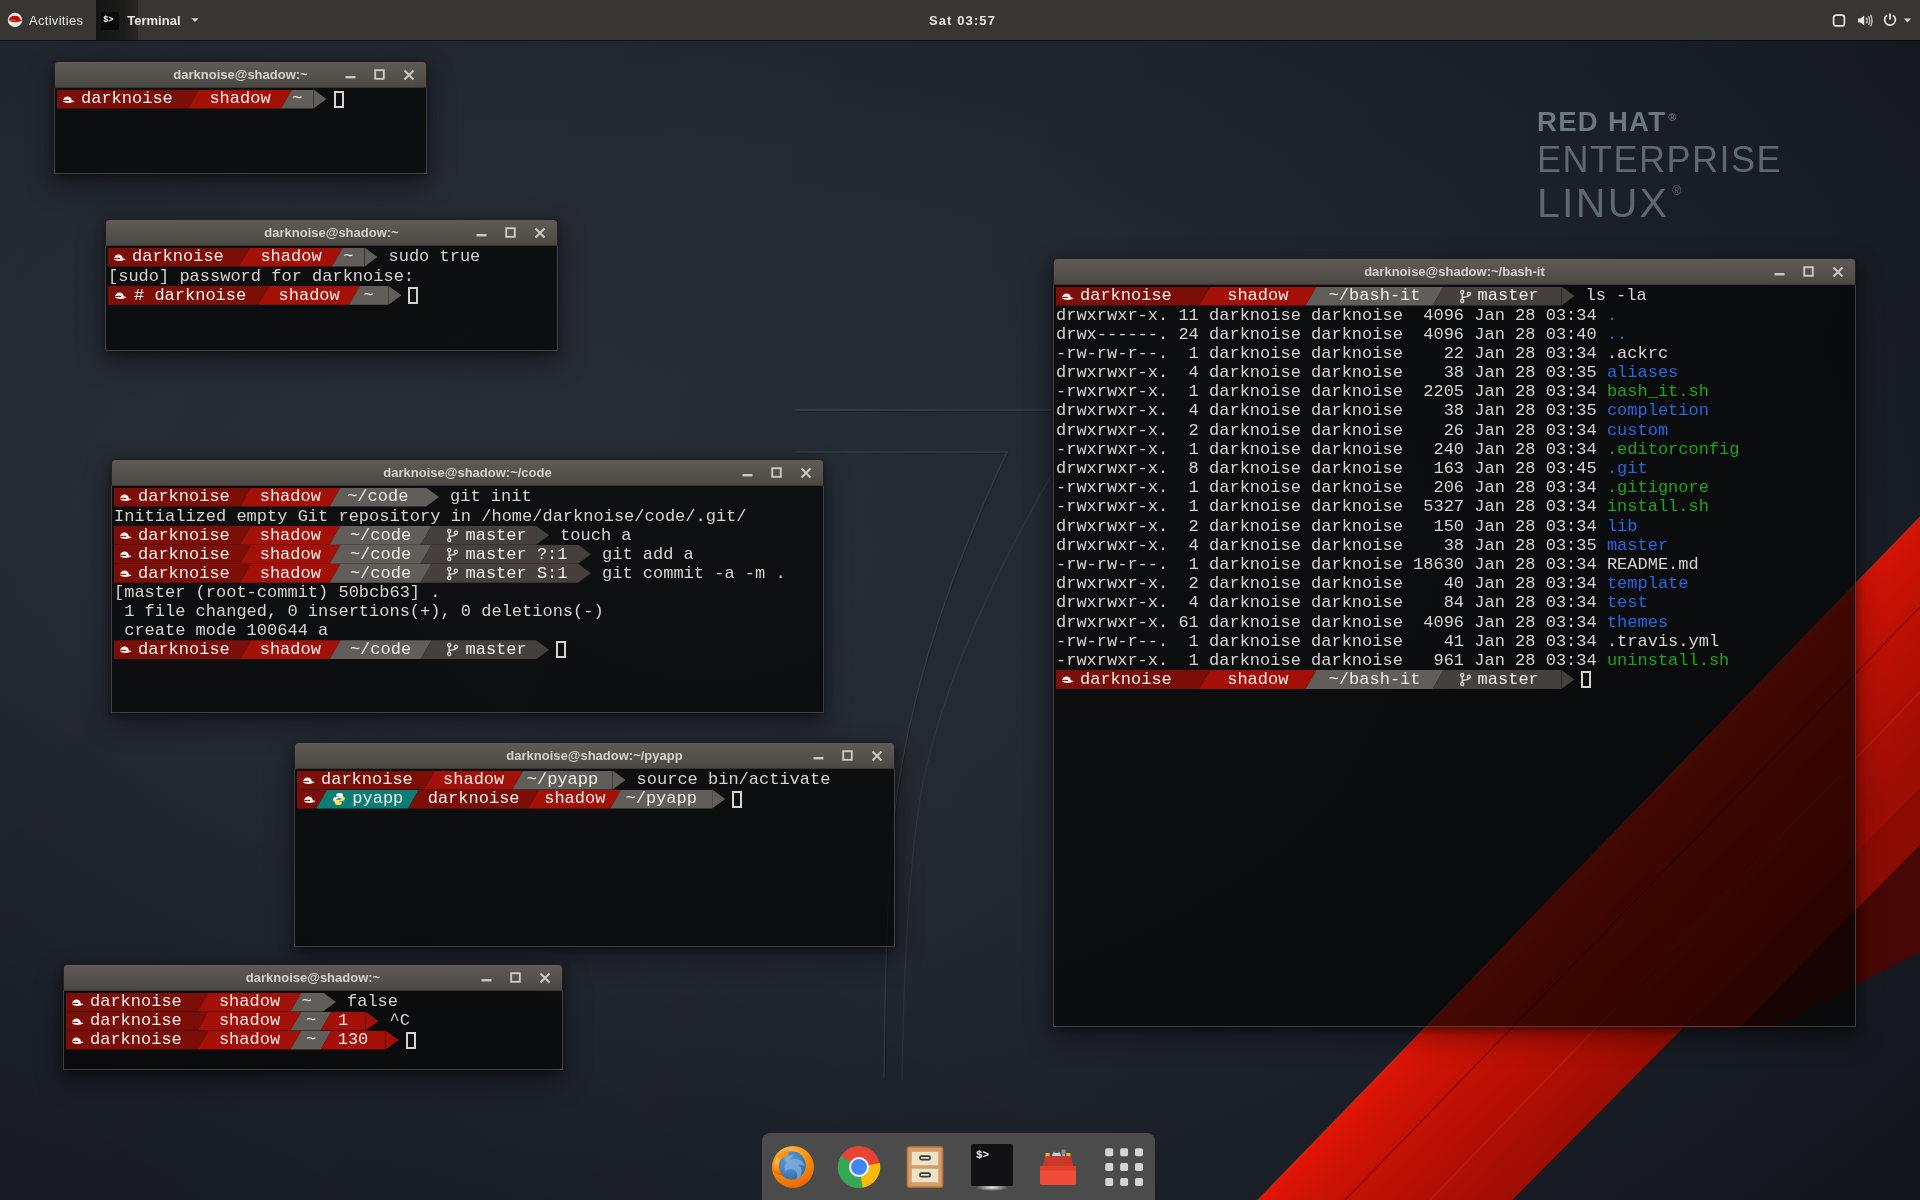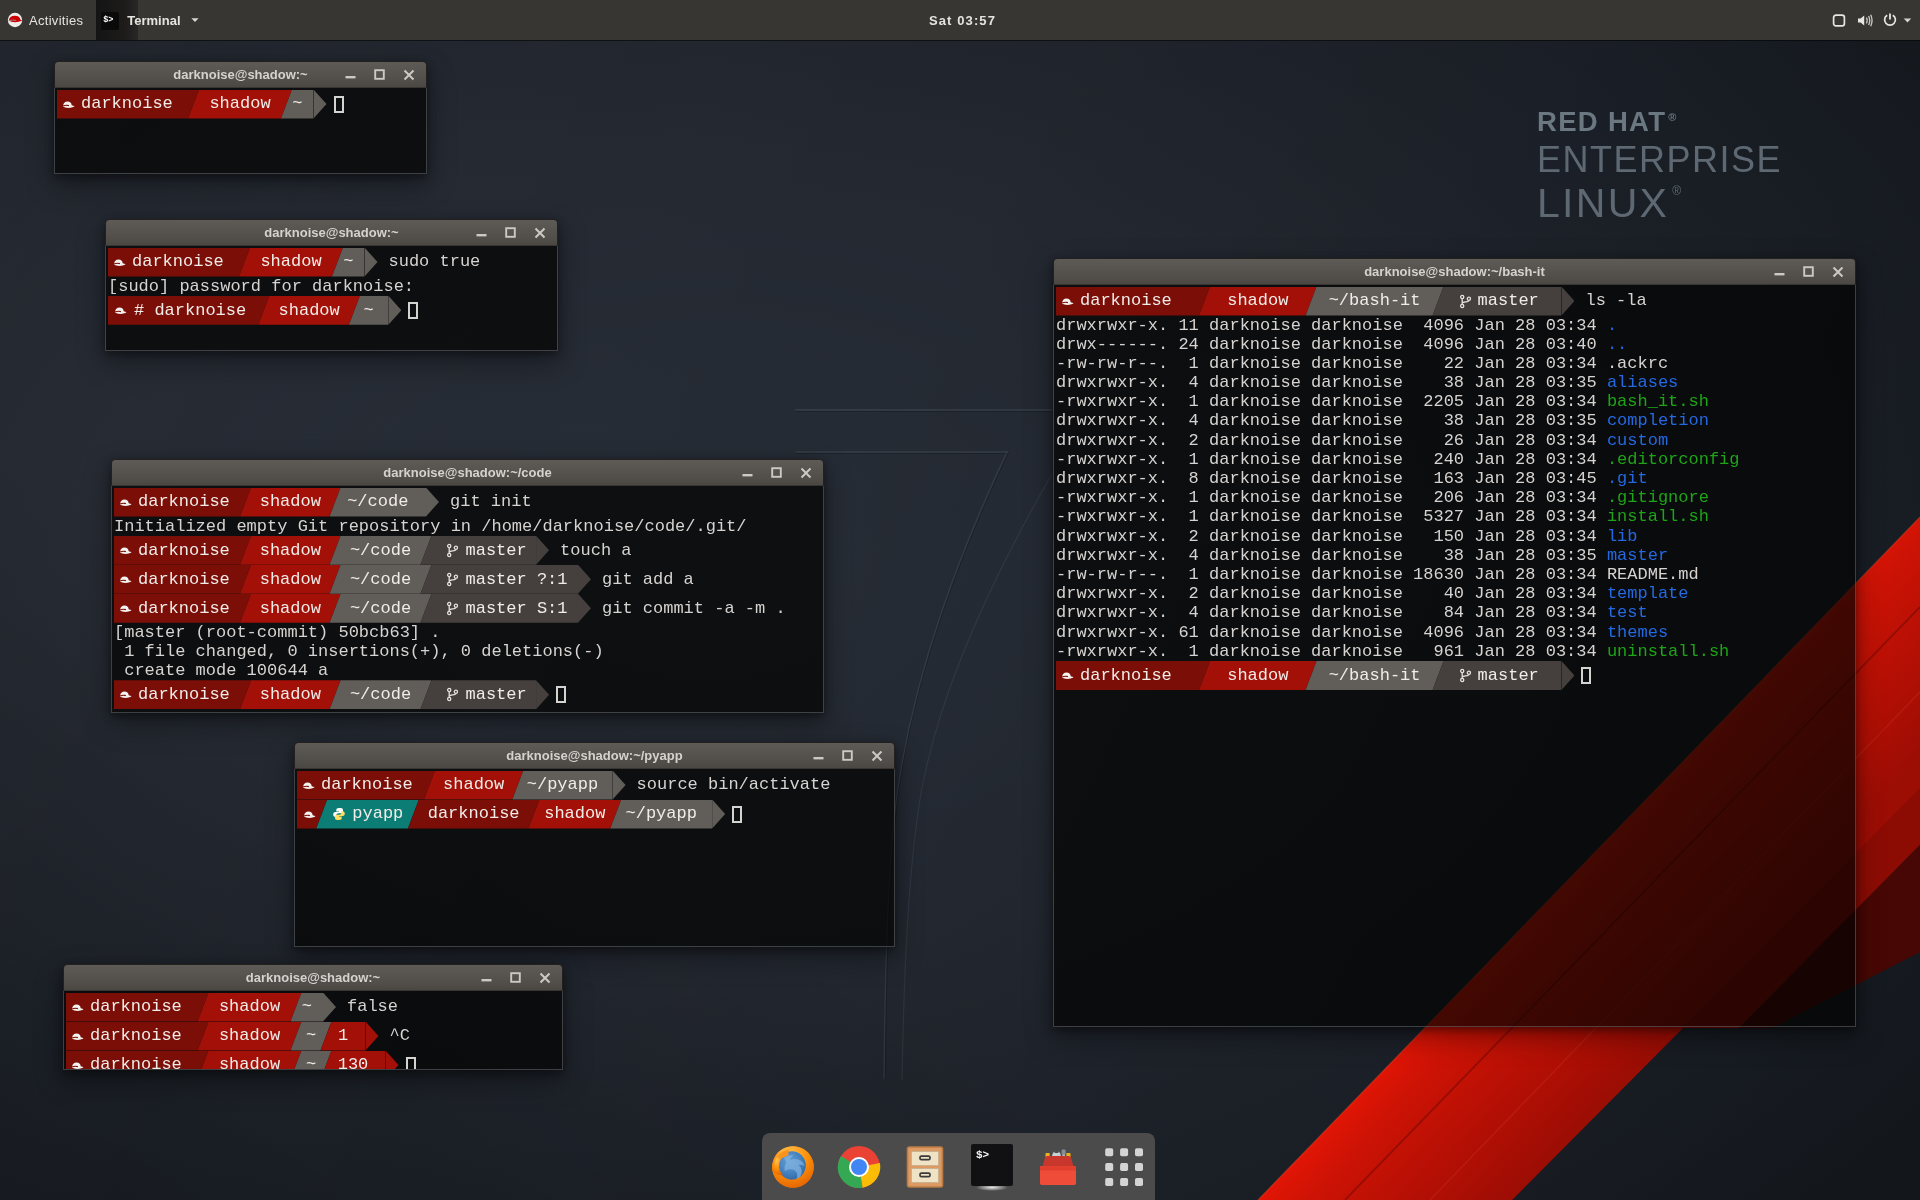--- a/index.html
+++ b/index.html
@@ -33,21 +33,21 @@
 .tb { height:27px; border-radius:4.5px 4.5px 0 0;
   background:linear-gradient(#5e5b57,#514e4a 75%,#4b4844);
   border:1px solid #232120; border-bottom:1px solid #383532;
   position:relative; display:flex; align-items:center; justify-content:center; }
 .ttl { color:#d5d2ce; font-size:13px; font-weight:bold; }
 .btns { position:absolute; right:11px; top:0; height:100%; display:flex; align-items:center; gap:18px; }
 .btns svg { display:block; }
 .term { background:rgba(3,3,2,0.70); border:1px solid rgba(125,129,133,0.45); border-top:none;
   font-family:"Liberation Mono",monospace; font-size:17px; line-height:19.2px; color:#d6d3d0;
   padding:1.5px 0 0 2px; height:calc(100% - 27px); overflow:hidden; position:relative; }
-.row { display:flex; height:29px; align-items:stretch; }
+.row { display:flex; height:19px; align-items:stretch; }
 .tl { white-space:pre; height:19.2px; }
 .sg { flex:none; display:flex; align-items:center; white-space:pre; color:#f0ece8; }
 .s-first { clip-path:polygon(0 0, 100% 0, calc(100% - 11px) 100%, 0 100%); }
 .s-mid { margin-left:-11px; clip-path:polygon(11px 0, 100% 0, calc(100% - 11px) 100%, 0 100%); }
 .s-last { margin-left:-11px; clip-path:polygon(11px 0, 100% 0, 100% 100%, 0 100%); }
 .arr { flex:none; width:13px; clip-path:polygon(0 0, 100% 50%, 0 100%); }
 .cur { flex:none; width:10px; height:17px; border:2px solid #d5d3d0; align-self:center; }
 .cmd { white-space:pre; align-self:center; }
 .ic { display:block; }
 
@@ -436,20 +436,21 @@
       <div class="tl">-rwxrwxr-x.  1 darknoise darknoise   240 Jan 28 03:34 <span style="color:#1ea517">.editorconfig</span></div>
       <div class="tl">drwxrwxr-x.  8 darknoise darknoise   163 Jan 28 03:45 <span style="color:#2569e2">.git</span></div>
       <div class="tl">-rwxrwxr-x.  1 darknoise darknoise   206 Jan 28 03:34 <span style="color:#1ea517">.gitignore</span></div>
       <div class="tl">-rwxrwxr-x.  1 darknoise darknoise  5327 Jan 28 03:34 <span style="color:#1ea517">install.sh</span></div>
       <div class="tl">drwxrwxr-x.  2 darknoise darknoise   150 Jan 28 03:34 <span style="color:#2569e2">lib</span></div>
       <div class="tl">drwxrwxr-x.  4 darknoise darknoise    38 Jan 28 03:35 <span style="color:#2569e2">master</span></div>
       <div class="tl">-rw-rw-r--.  1 darknoise darknoise 18630 Jan 28 03:34 README.md</div>
       <div class="tl">drwxrwxr-x.  2 darknoise darknoise    40 Jan 28 03:34 <span style="color:#2569e2">template</span></div>
       <div class="tl">drwxrwxr-x.  4 darknoise darknoise    84 Jan 28 03:34 <span style="color:#2569e2">test</span></div>
       <div class="tl">drwxrwxr-x. 61 darknoise darknoise  4096 Jan 28 03:34 <span style="color:#2569e2">themes</span></div>
+      <div class="tl">-rw-rw-r--.  1 darknoise darknoise    41 Jan 28 03:34 .travis.yml</div>
       <div class="tl">-rwxrwxr-x.  1 darknoise darknoise   961 Jan 28 03:34 <span style="color:#1ea517">uninstall.sh</span></div>
       <div class="row">
         <span class="sg s-first" style="width:154.0px;background:#7c0e08;padding:0 0 0 3px;;justify-content:flex-start"><svg class="ic" width="16" height="13" viewBox="0 0 16 13">
             <path d="M3.1 8.1 Q3.4 3.6 7.6 3.6 Q11.2 3.6 11.7 7.2 L14.1 7.9 Q14.8 8.15 13.9 8.75 Q12 9.9 8.6 9.9 Q4.6 9.9 2.9 8.6 Z" fill="#f4f2ef"></path>
             <path d="M3.1 8.1 Q5.8 6.7 8.9 7.6" stroke="#7c0e08" stroke-width="1.1" fill="none"></path>
           </svg><span style="margin-left:5px">darknoise</span></span>
         <span class="sg s-mid" style="width:117.59999999999991px;background:#a21008;;justify-content:center">shadow</span>
         <span class="sg s-mid" style="width:138.0px;background:#615d59;;justify-content:center">~/bash-it</span>
         <span class="sg s-last" style="width:128.9000000000001px;background:#45403d;padding:0 0 0 26px;;justify-content:flex-start"><svg class="ic" width="13" height="15" viewBox="0 0 13 15" style="margin:0 6px 0 0">
             <g stroke="#e4e0dc" fill="none" stroke-width="1.3">

